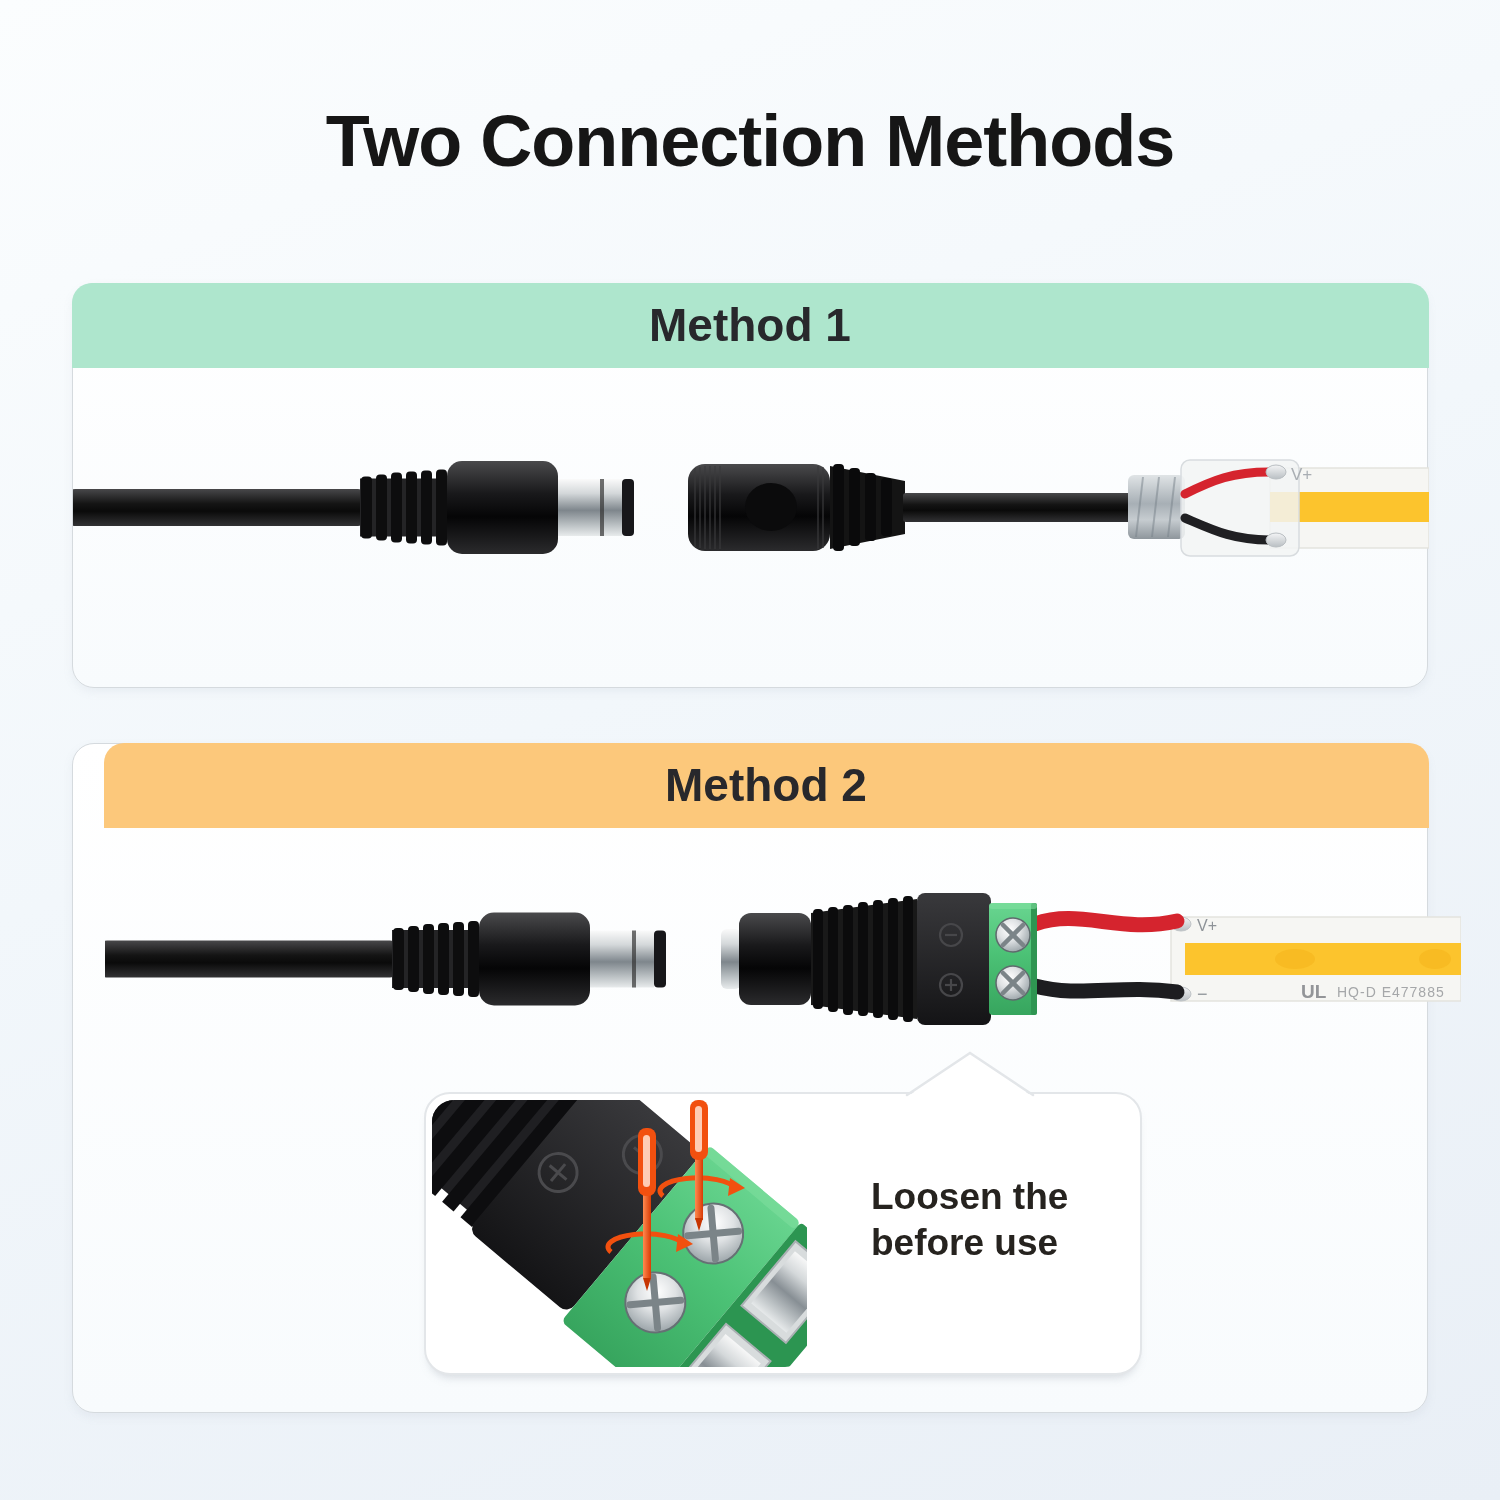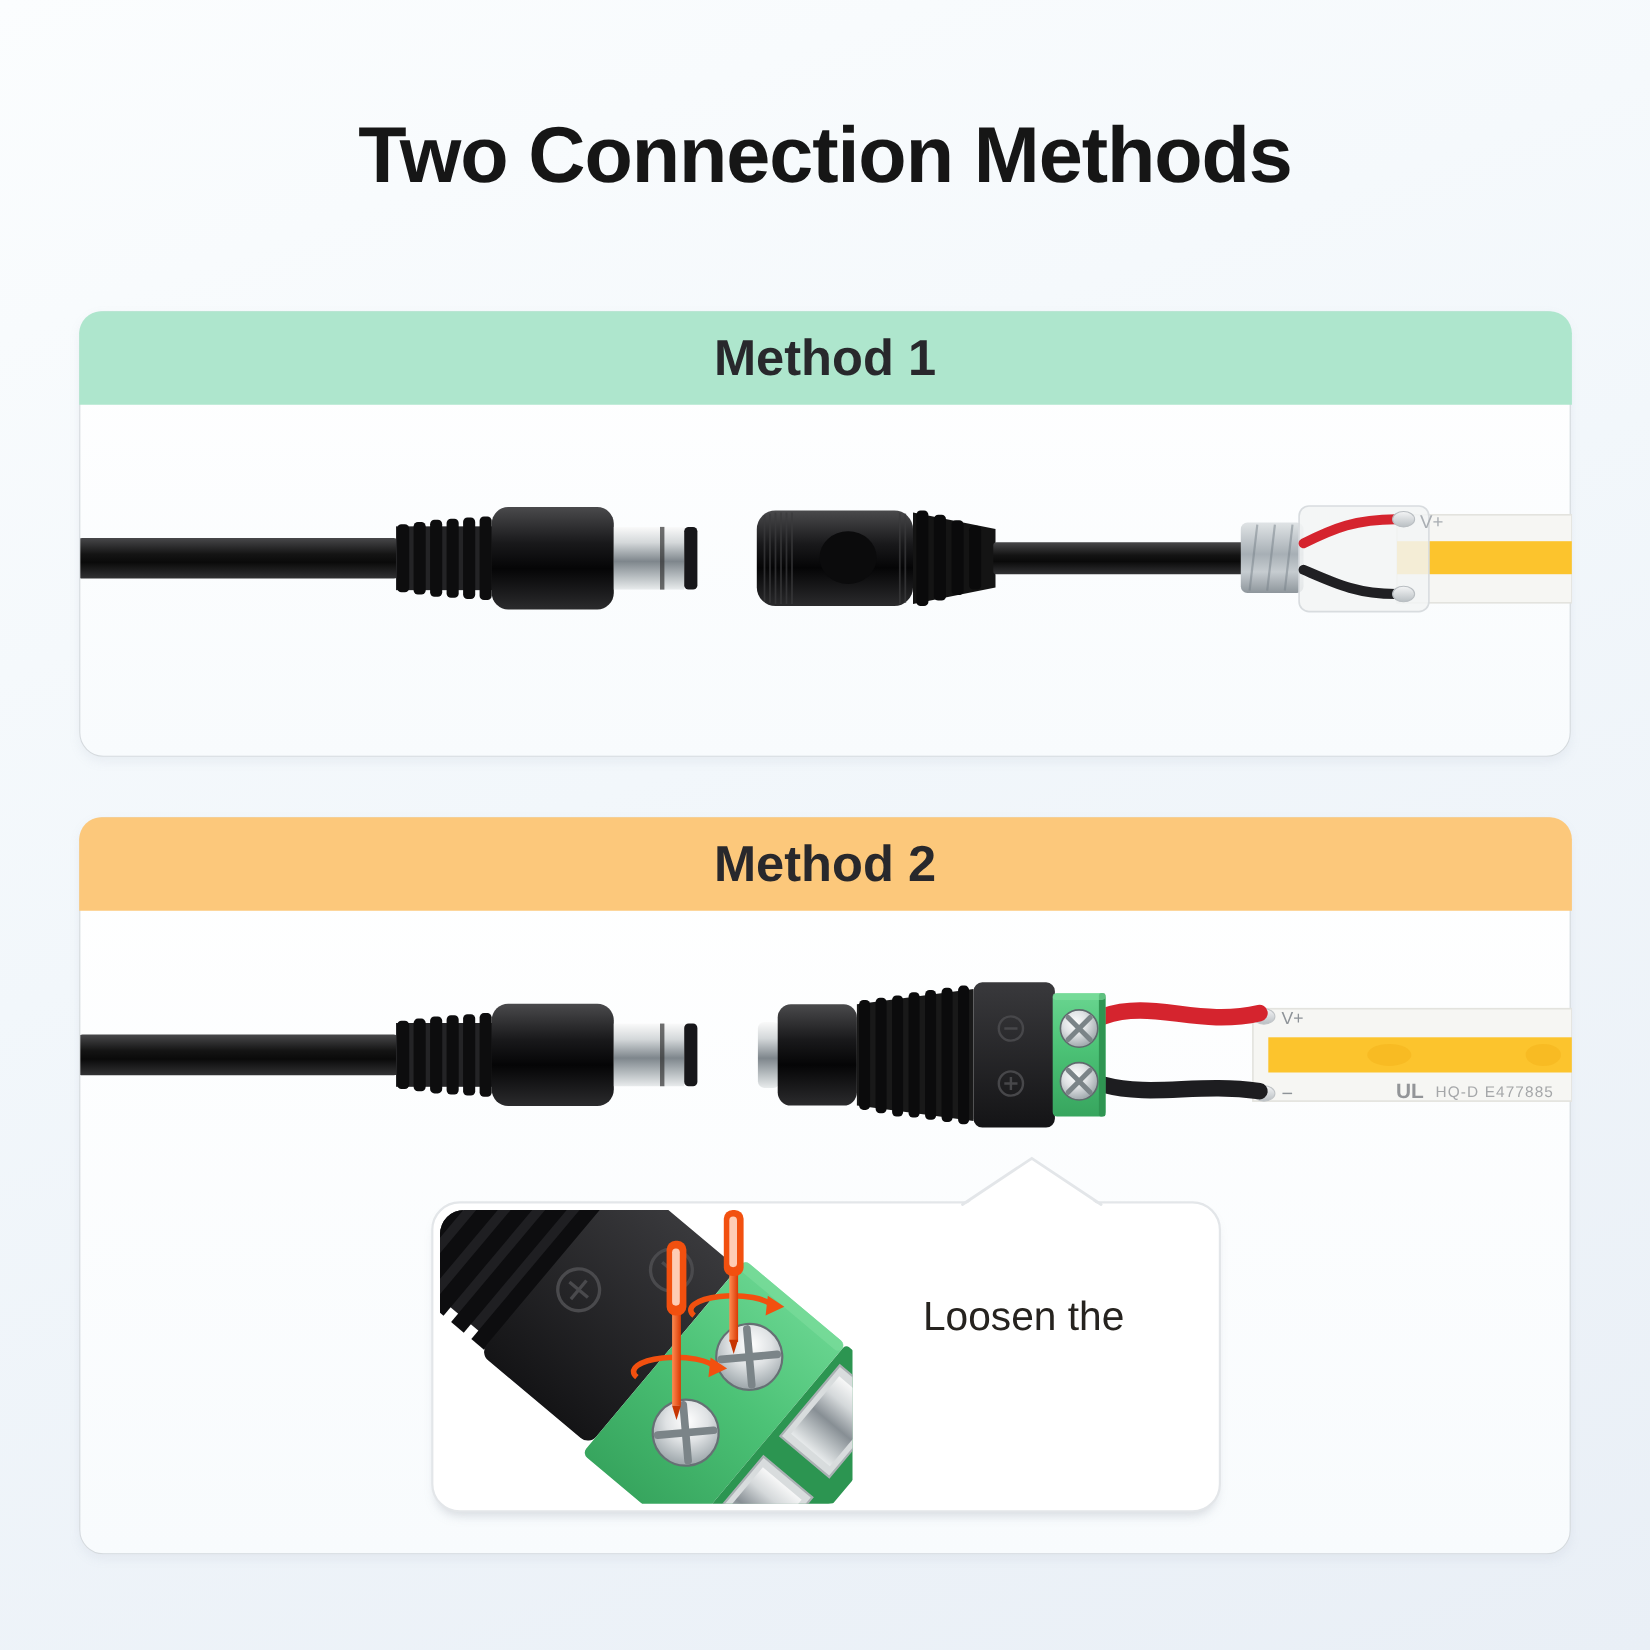--- a/index.html
+++ b/index.html
@@ -13,42 +13,42 @@
     font-size:72px;font-weight:700;letter-spacing:-1px;color:#161616;margin:0;
   }
   .panel{
     position:absolute;left:72px;width:1356px;
     background:linear-gradient(180deg,#ffffff 0%,#f8fbfd 100%);
     border:1.5px solid #d5dade;border-radius:22px;
     box-shadow:0 4px 10px rgba(140,150,165,.10);
     box-sizing:border-box;
   }
   .panel-1{top:283px;height:405px;}
-  .panel-2{top:743px;height:670px;}
+  .panel-2{top:743px;height:670px;padding-left:32px;}
   .panel-header{
     height:85px;border-radius:20px 20px 0 0;
     display:flex;align-items:center;justify-content:center;
     font-size:46px;font-weight:700;color:#28282c;
     margin:-1.5px -1.5px 0 -1.5px;
   }
   .panel-body{position:relative;width:100%;height:calc(100% - 85px);}
   .illus{position:absolute;left:0;display:block;}
   .illus.m1{top:0;width:1356px;height:319px;}
   .illus.m2{top:30px;width:1356px;height:210px;}
   .callout{
     position:absolute;left:319px;top:264px;width:718px;height:283px;
     background:#ffffff;border:2px solid #e3e6e9;border-radius:26px;
     box-shadow:0 7px 10px -5px rgba(140,150,160,.35);
     box-sizing:border-box;
   }
   .notch{position:absolute;left:479px;top:-45px;width:130px;height:48px;}
   .closeup{position:absolute;left:6px;top:6px;width:375px;height:267px;border-radius:22px;overflow:hidden;}
   .callout-text{
     position:absolute;left:445px;top:80px;width:260px;
-    font-size:37px;line-height:1.25;color:#26231f;font-weight:400;
+    font-size:37px;line-height:1.25;color:#26231f;font-weight:700;
   }
   svg text{font-family:"Liberation Sans",sans-serif;}
 </style>
 </head>
 <body>
 
 <svg width="0" height="0" style="position:absolute" aria-hidden="true">
   <defs>
     <linearGradient id="cableGrad" x1="0" y1="0" x2="0" y2="1">
       <stop offset="0" stop-color="#48484a"></stop>
@@ -285,16 +285,17 @@
           <path d="M231,96 A38,13 0 1 1 303,88" fill="none" stroke-width="5" stroke="#f2500f"></path>
           <polygon points="298,78 313,88 296,96" fill="#f2500f"></polygon>
           <rect x="263" y="56" width="8" height="64" fill="url(#shaftGrad)"></rect>
           <polygon points="263,118 271,118 267,131" fill="#c73502"></polygon>
           <rect x="258" y="0" width="18" height="60" rx="8" fill="#f2500f"></rect>
           <rect x="263" y="6" width="7" height="46" rx="3.5" fill="#ffd9c7" opacity="0.9"></rect>
         </g>
       </svg>
       <div class="callout-text">
         <div>Loosen the</div>
+        <div>before use</div>
       </div>
     </div>
   </div>
 </section>
 
 </body></html>

